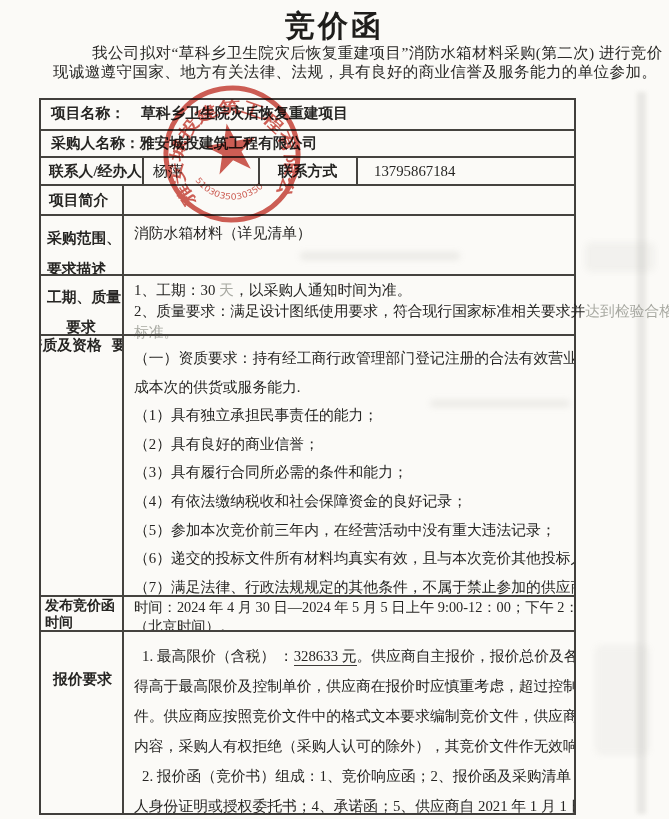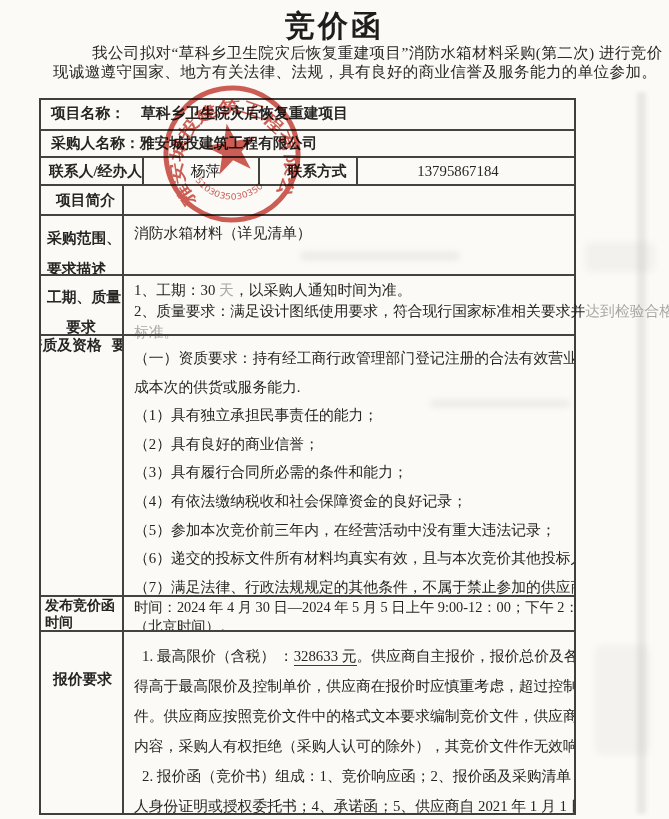--- a/index.html
+++ b/index.html
@@ -25,21 +25,21 @@
   .trow{position:absolute;left:0;width:100%;box-sizing:border-box;}
   .trow + .trow{border-top:2px solid #45433f;}
   .cell{position:absolute;top:0;height:100%;box-sizing:border-box;overflow:hidden;}
   .vline{border-right:2px solid #45433f;}
   .bold{font-weight:bold;}
   .fs{font-size:14.8px;}
   .nowrap{white-space:nowrap;}
   .faded{color:#a8a9a2;}
   .u-name{border-bottom:1.5px solid #3c3a37;padding-right:34px;padding-bottom:18px;margin-left:16px;}
   .u-price{border-bottom:1.5px solid #3c3a37;padding-bottom:1px;}
-  .center-v{display:flex;align-items:center;justify-content:center;}
+  .center-v{display:flex;align-items:center;}
   .label-col{left:0;width:83px;}
   .content-col{left:83px;width:450px;}
 
   .r1{top:0;height:29px;}
   .r2{top:29px;height:24px;}
   .r3{top:56px;height:28px;}
   .r4{top:84px;height:30px;font-family:Liberation Mono, monospace;}
   .r5{top:114px;height:60px;}
   .r6{top:174px;height:60px;}
   .r7{top:234px;height:261px;}

